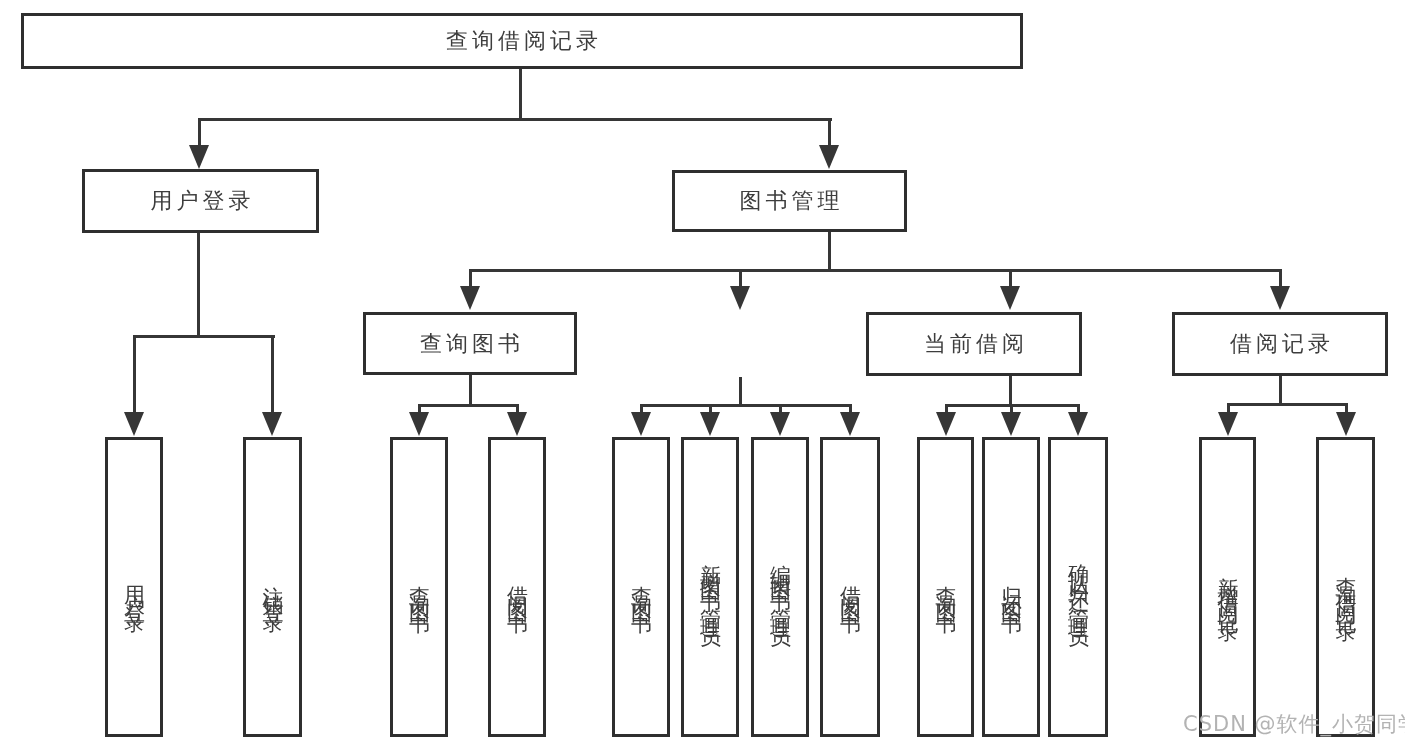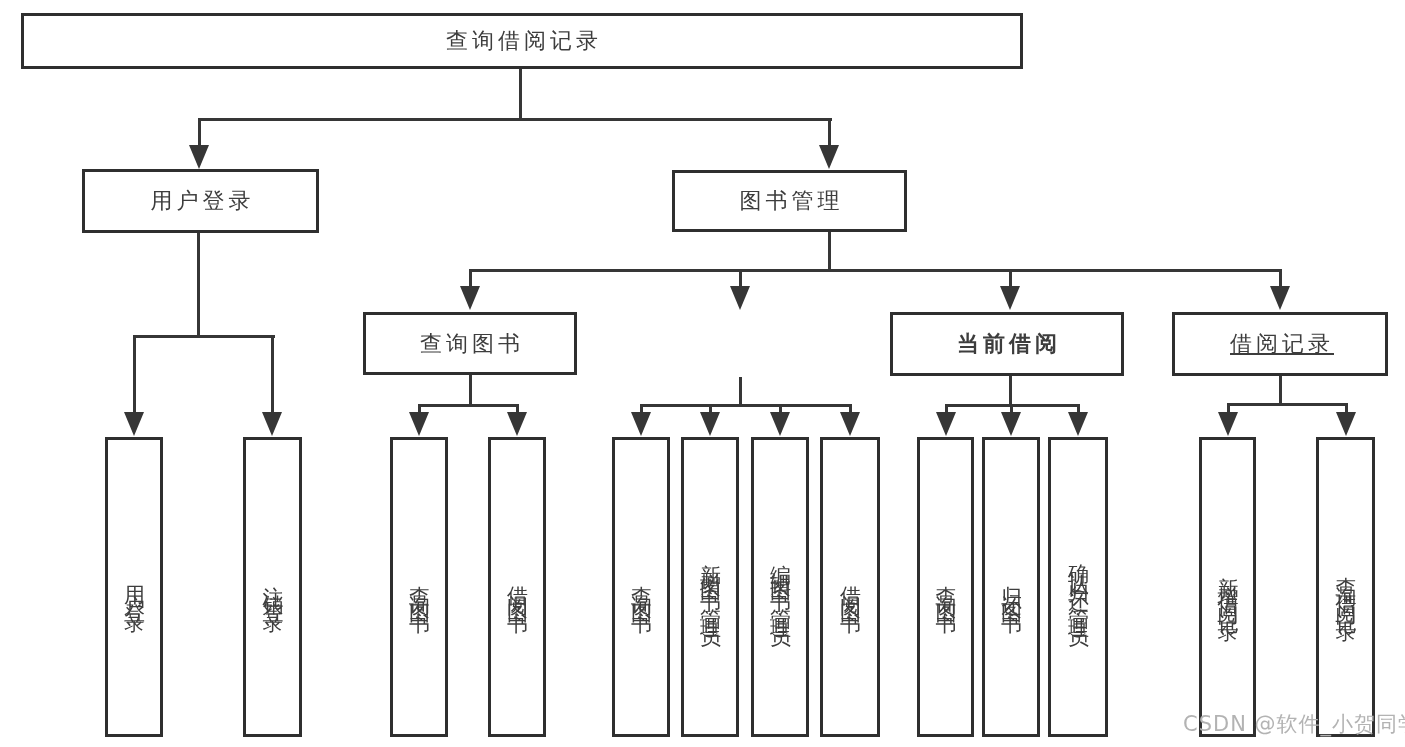--- a/index.html
+++ b/index.html
@@ -85,24 +85,24 @@
   <div class="line v" style="left:739px;top:269px;height:20px;"></div>
   <div class="arrow" style="left:730px;top:286px;"></div>
   <div class="line v" style="left:1009px;top:269px;height:20px;"></div>
   <div class="arrow" style="left:1000px;top:286px;"></div>
   <div class="line v" style="left:1279px;top:269px;height:20px;"></div>
   <div class="arrow" style="left:1270px;top:286px;"></div>
 
   <div class="node hnode" style="left:363px;top:312px;width:214px;height:63px;">
     <span>查询图书</span>
   </div>
-  <div class="node hnode" style="left:890px;top:312px;width:234px;height:64px;font-weight:bold;">
+  <div class="node hnode" style="left:866px;top:312px;width:216px;height:64px;">
     <span>当前借阅</span>
   </div>
-  <div class="node hnode" style="left:1172px;top:312px;width:216px;height:64px;text-decoration:underline;">
+  <div class="node hnode" style="left:1172px;top:312px;width:216px;height:64px;">
     <span>借阅记录</span>
   </div>
 
   <div class="line v" style="left:469px;top:375px;height:32px;"></div>
   <div class="line h" style="left:418px;top:404px;width:101px;"></div>
   <div class="line v" style="left:418px;top:404px;height:11px;"></div>
   <div class="arrow" style="left:409px;top:412px;"></div>
   <div class="line v" style="left:516px;top:404px;height:11px;"></div>
   <div class="arrow" style="left:507px;top:412px;"></div>
 

